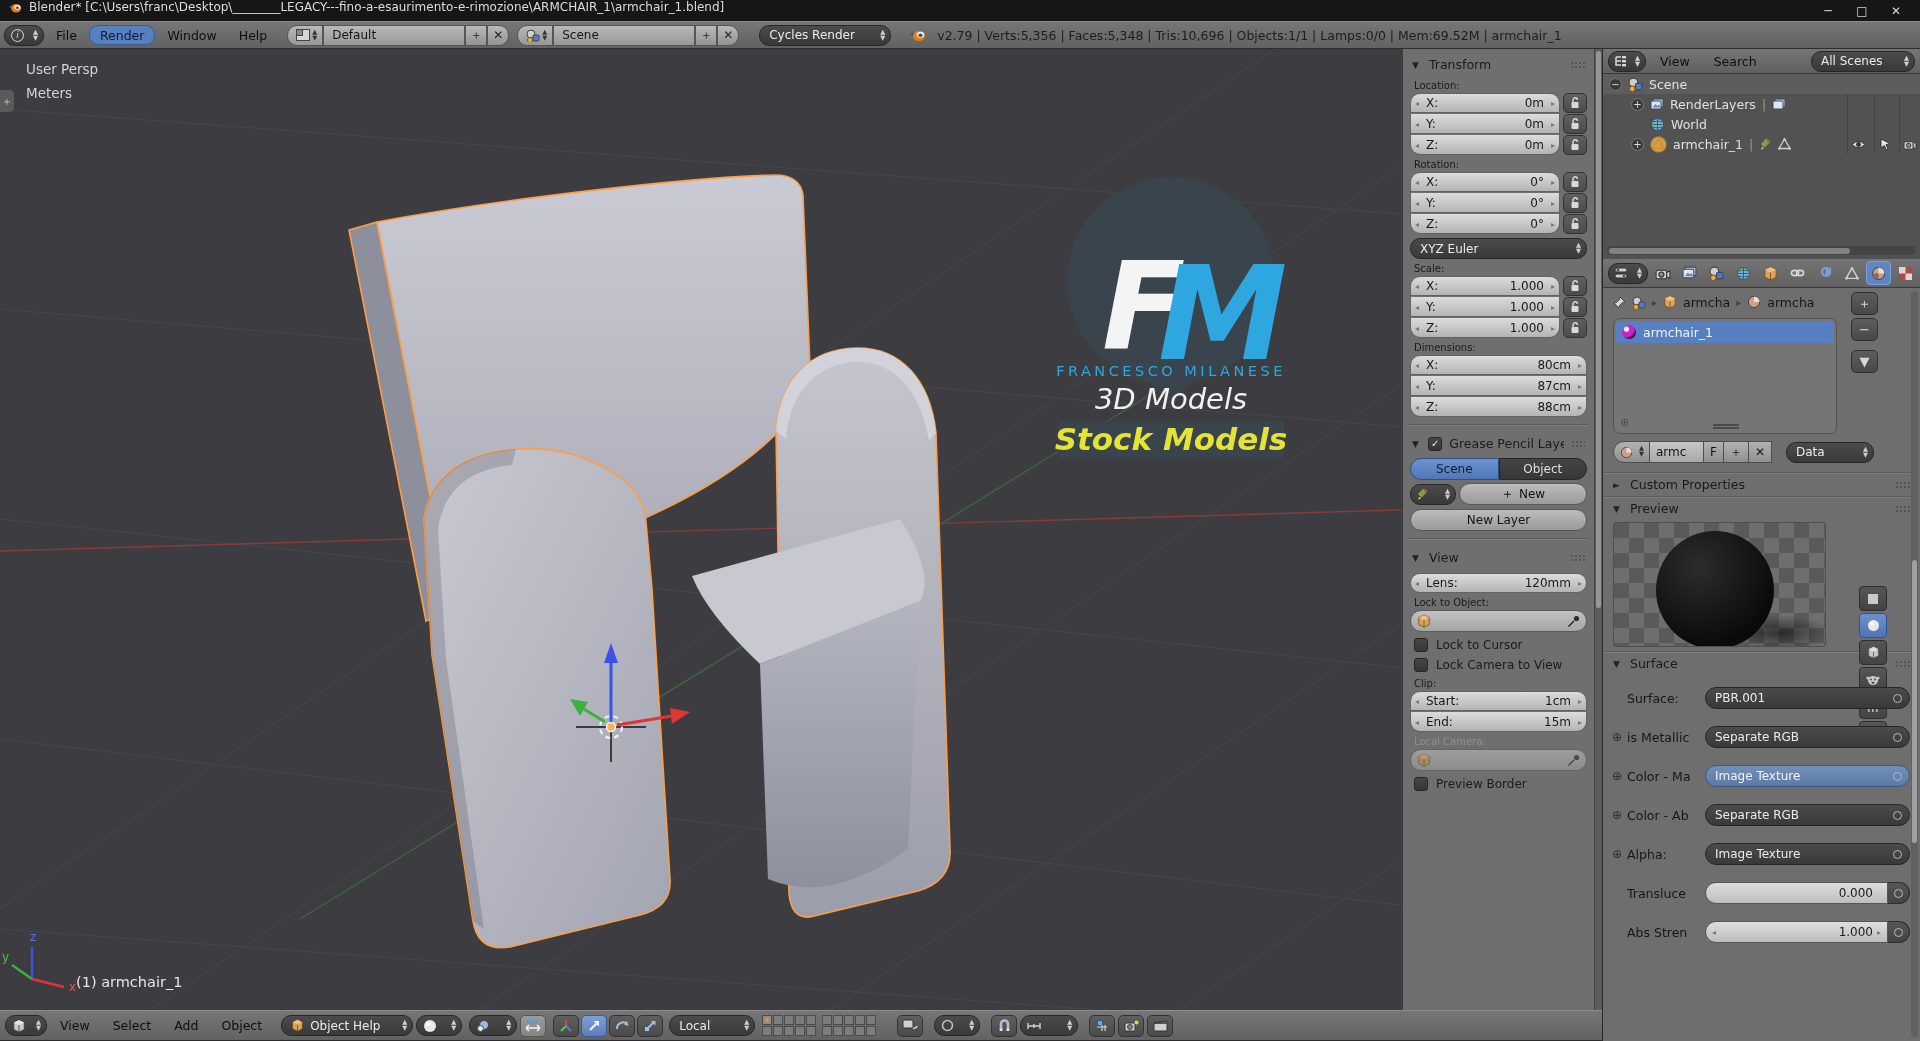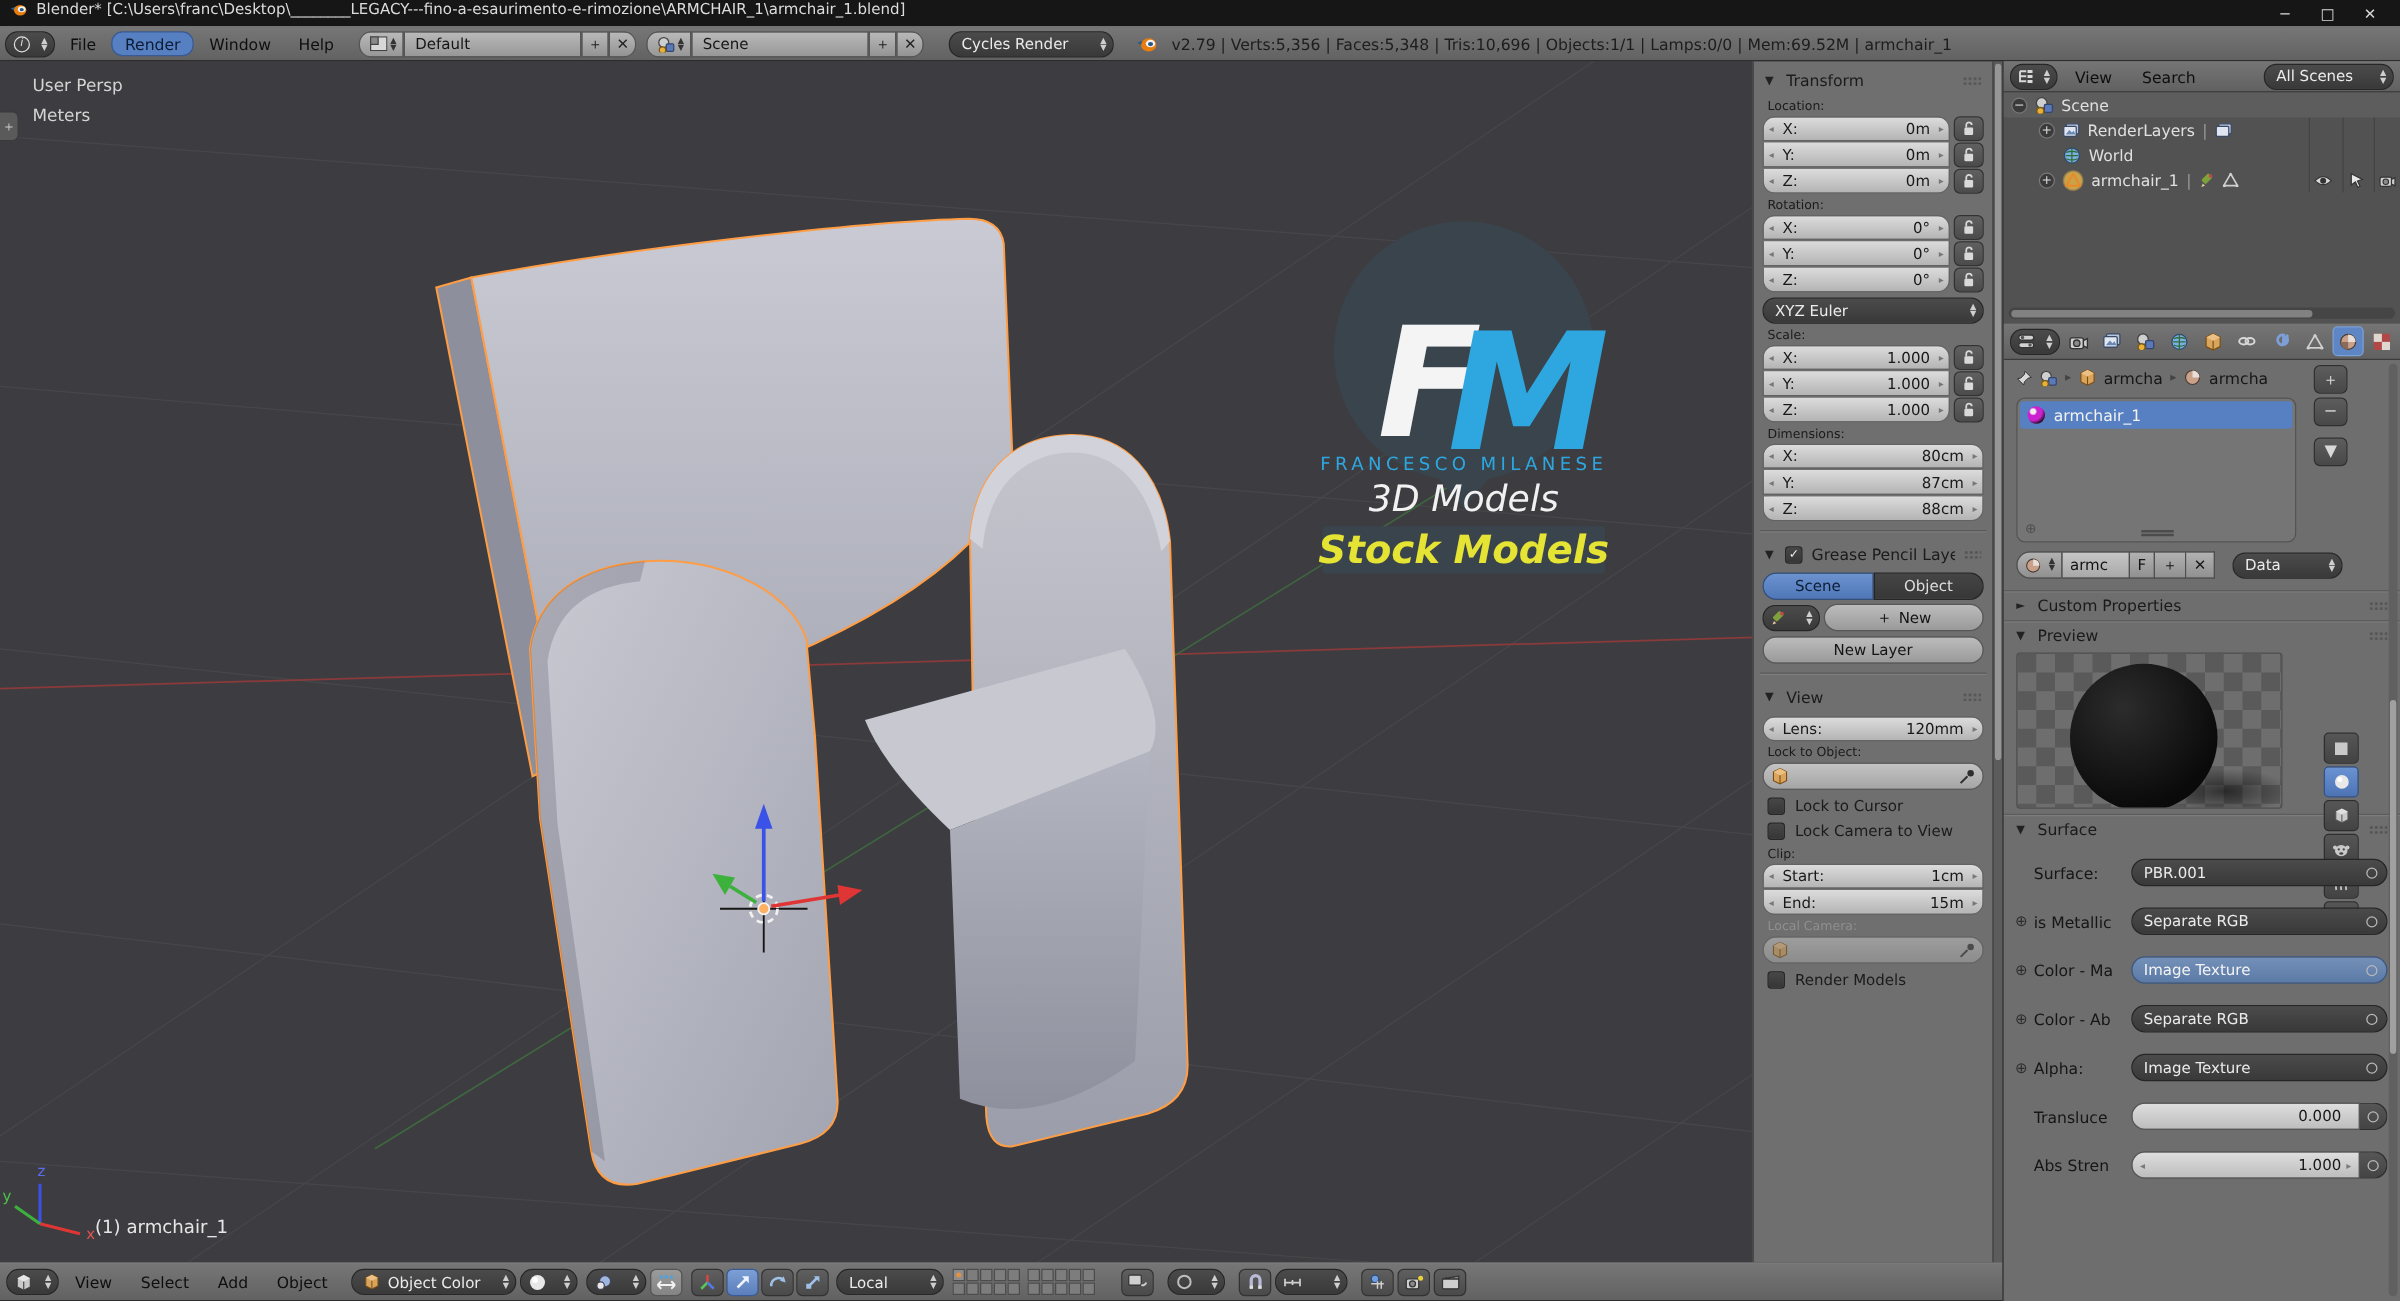--- a/index.html
+++ b/index.html
@@ -569,21 +569,21 @@
           <path d="M8 1 14 4 8 7 2 4z" fill="#ecc084"></path>
           <path d="M8 7v8" stroke="#7a4e12"></path>
       </svg>
       <svg width="13" height="13" viewBox="0 0 13 13" style="position:absolute;right:6px">
         <path d="M1.5 11.5 L7 6" stroke="#2e2e2e" stroke-width="1.6"></path>
           <circle cx="9.5" cy="3.5" r="2.6" fill="#2e2e2e"></circle>
       </svg>
     </div>
     <div class="chkrow">
       <span class="chk"></span>
-      <span>Render Models</span>
+      <span>Preview Border</span>
     </div>
   </div>
   <div class="nstrip">
       <div class="nthumb"></div>
     </div>
 </div>
 
 <div class="hdr bottomheader">
   <div class="dd" style="width:42px;padding:0 16px 0 6px">
     <svg width="14" height="14" viewBox="0 0 16 16">
@@ -597,21 +597,21 @@
   <div class="menu">Select</div>
   <div class="menu">Add</div>
   <div class="menu">Object</div>
 
   <div class="dd" style="width:132px;margin-left:6px">
     <svg width="13" height="13" viewBox="0 0 16 16">
       <path d="M8 1 14 4v8L8 15 2 12V4z" fill="#d9a45c" stroke="#7a4e12"></path>
         <path d="M8 1 14 4 8 7 2 4z" fill="#ecc084"></path>
         <path d="M8 7v8" stroke="#7a4e12"></path>
     </svg>
-    <span>Object Color</span>
+    <span>Object Help</span>
     <span class="updn">▲<br>▼</span>
   </div>
 
   <div class="dd" style="width:46px;padding:0 16px 0 6px">
     <svg width="14" height="14" viewBox="0 0 14 14">
       <circle cx="7" cy="7" r="6" fill="#e8e8e8"></circle>
         <circle cx="5" cy="5" r="2.4" fill="#fff"></circle>
     </svg>
     <span class="updn">▲<br>▼</span>
   </div>

